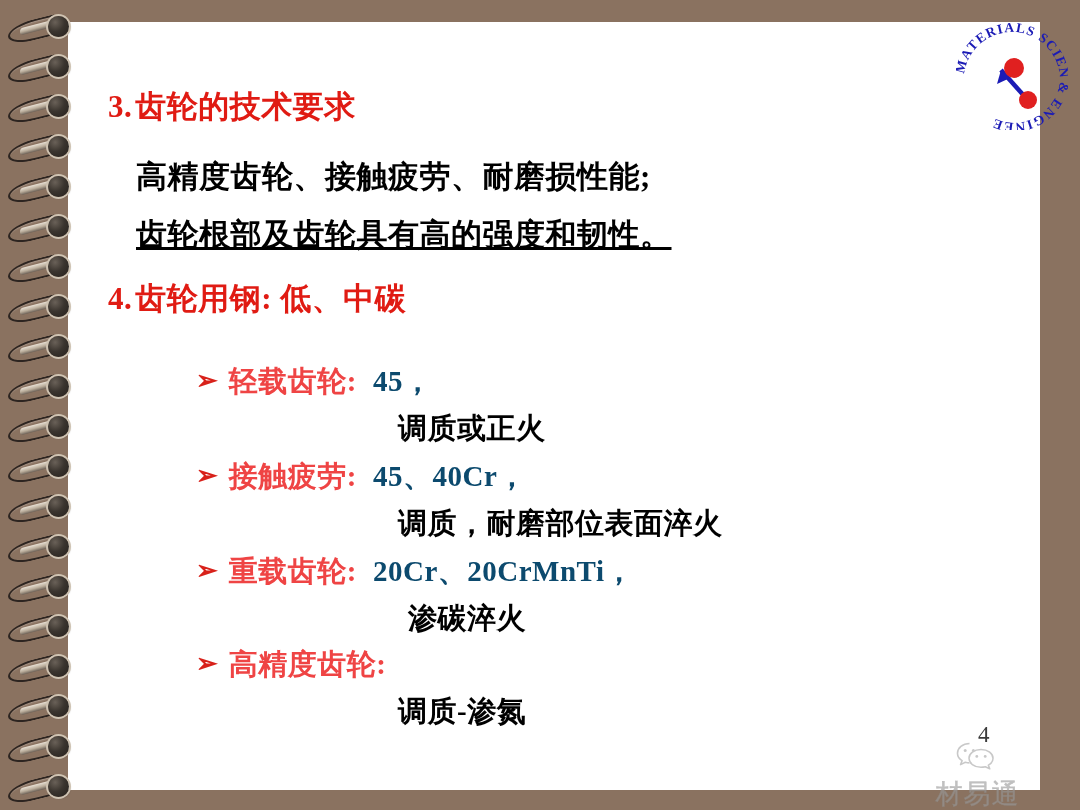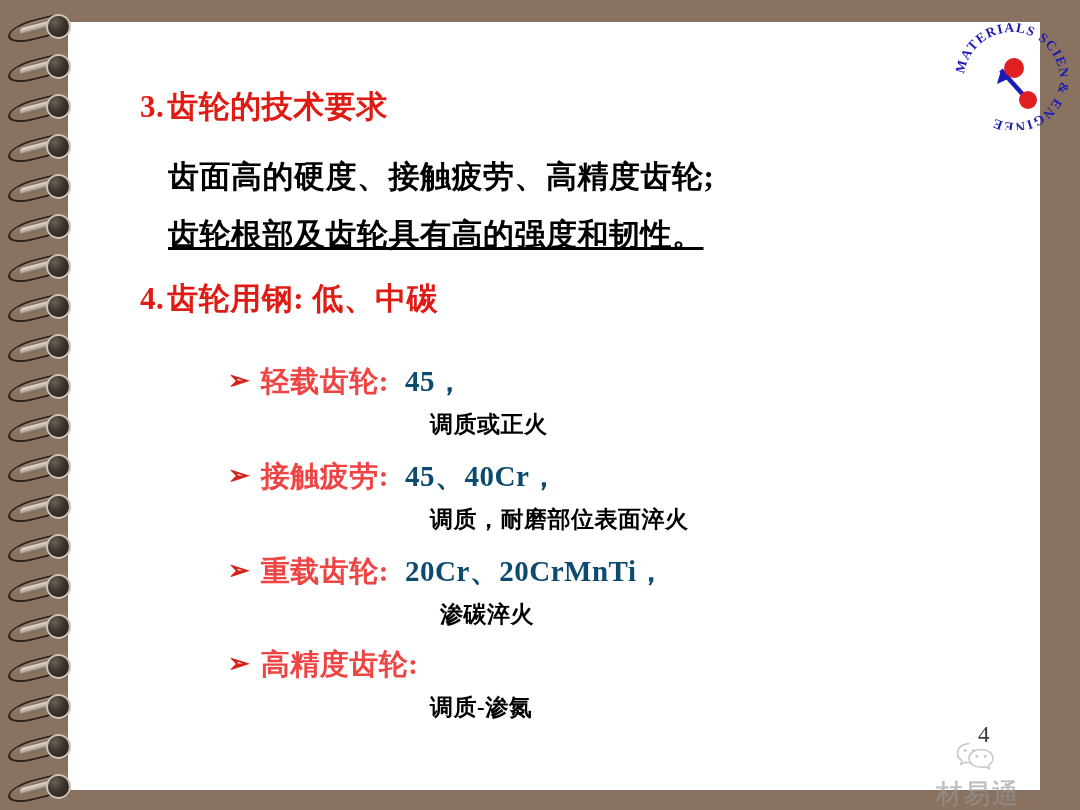--- a/index.html
+++ b/index.html
@@ -82,21 +82,20 @@
     height: 112px;
   }
 
   
   #content {
     position: absolute;
     left: 0;
     top: 0;
     width: 972px;
     height: 768px;
-    margin-left: 32px;
   }
 
   .heading {
     position: absolute;
     color: #e01b13;
     font-weight: bold;
     font-size: 31px;
     letter-spacing: 0.5px;
     white-space: nowrap;
   }
@@ -136,21 +135,21 @@
     color: #0c4a6e;
     font-weight: bold;
     font-size: 29px;
     margin-left: 16px;
     letter-spacing: 0.5px;
   }
   .subline {
     position: absolute;
     color: #000000;
     font-weight: bold;
-    font-size: 23px;
+    font-size: 29px;
     white-space: nowrap;
     letter-spacing: 0.5px;
   }
 
   
   #pagenum {
     position: absolute;
     left: 978px;
     top: 722px;
     font-size: 23px;
@@ -184,21 +183,21 @@
 <div id="slide">
 
   <div id="page">
 
     <div id="content">
 
       <div class="heading" style="left:40px; top:64px;">
         <span class="num">3.</span><span>齿轮的技术要求</span>
       </div>
 
-      <div class="bodyline" style="left:68px; top:134px;">齿面高的硬度、接触疲劳、高精度齿轮;</div>
+      <div class="bodyline" style="left:68px; top:134px;">高精度齿轮、接触疲劳、耐磨损性能;</div>
 
       <div class="bodyline" style="left:68px; top:192px;text-decoration:underline;">齿轮根部及齿轮具有高的强度和韧性。</div>
 
       <div class="heading" style="left:40px; top:256px;">
         <span class="num">4.</span><span>齿轮用钢: 低、中碳</span>
       </div>
 
       <div class="bullet-row" style="left:128px; top:340px;">
         <span class="arrow">➢</span>
         <span class="blabel">轻载齿轮:</span>

